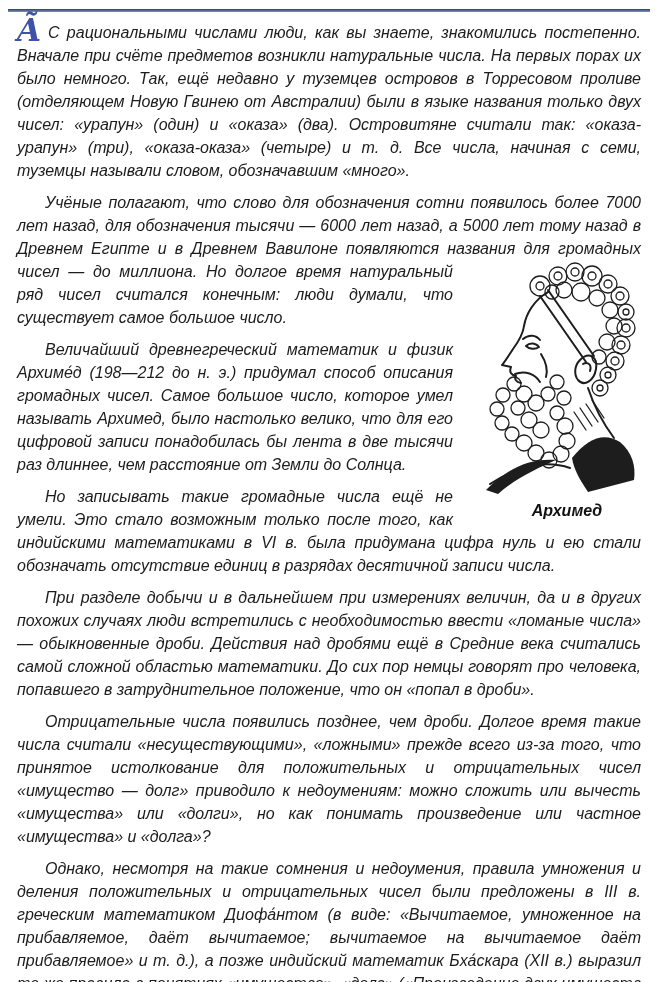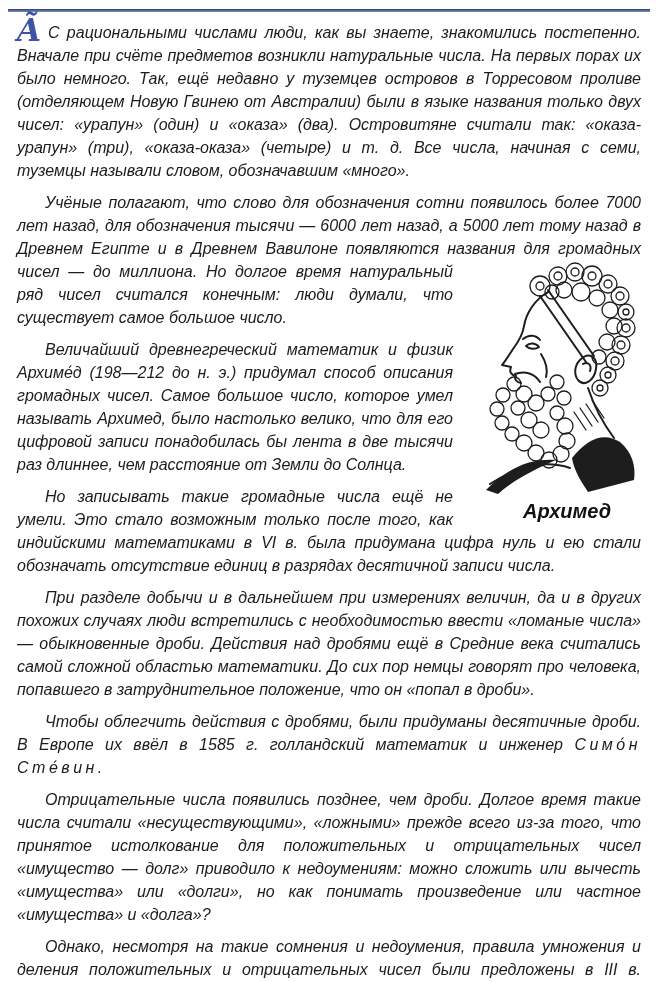--- a/index.html
+++ b/index.html
@@ -55,21 +55,21 @@
     display: block;
     width: 176px;
     margin: 2px 0 4px 12px;
     text-align: center;
   }
   .fig svg { display: block; margin: 0 auto; }
   .fig .fig-caption {
     display: block;
     font-weight: bold;
     font-style: italic;
-    font-size: 20px;
+    font-size: 16px;
     line-height: 18px;
     margin-top: 5px;
     color: #111;
   }
   .sketch { stroke: #1d1d1d; fill: none; stroke-width: 2; stroke-linecap: round; stroke-linejoin: round; }
   .sketch-thin { stroke: #1d1d1d; fill: none; stroke-width: 1.3; stroke-linecap: round; }
   .sketch-fill { fill: #1d1d1d; stroke: none; }
 </style>
 </head>
 <body>
@@ -175,20 +175,19 @@
         </svg>
         <span class="fig-caption">Архимед</span>
       </span><span>громадных чисел — до миллиона. Но долгое время натуральный ряд чисел считался конечным: люди думали, что существует самое большое число.</span></p>
 
     <p>Величайший древнегреческий математик и физик Архиме́д (198—212 до н. э.) придумал способ описания громадных чисел. Самое большое число, которое умел называть Архимед, было настолько велико, что для его цифровой записи понадобилась бы лента в две тысячи раз длиннее, чем расстояние от Земли до Солнца.</p>
 
     <p>Но записывать такие громадные числа ещё не умели. Это стало возможным только после того, как индийскими математиками в VI в. была придумана цифра нуль и ею стали обозначать отсутствие единиц в разрядах десятичной записи числа.</p>
 
     <p>При разделе добычи и в дальнейшем при измерениях величин, да и в других похожих случаях люди встретились с необходимостью ввести «ломаные числа» — обыкновенные дроби. Действия над дробями ещё в Средние века считались самой сложной областью математики. До сих пор немцы говорят про человека, попавшего в затруднительное положение, что он «попал в дроби».</p>
 
-    <p><span>Чтобы облегчить действия с дробями, были придуманы десятичные дроби. В Европе их ввёл в 1585 г. голландский математик и инженер </span><span class="sperr">Симо́н Сте́вин</span><span>.</span></p>
 
     <p>Отрицательные числа появились позднее, чем дроби. Долгое время такие числа считали «несуществующими», «ложными» прежде всего из-за того, что принятое истолкование для положительных и отрицательных чисел «имущество — долг» приводило к недоумениям: можно сложить или вычесть «имущества» или «долги», но как понимать произведение или частное «имущества» и «долга»?</p>
 
     <p>Однако, несмотря на такие сомнения и недоумения, правила умножения и деления положительных и отрицательных чисел были предложены в III в. греческим математиком Диофа́нтом (в виде: «Вычитаемое, умноженное на прибавляемое, даёт вычитаемое; вычитаемое на вычитаемое даёт прибавляемое» и т. д.), а позже индийский математик Бха́скара (XII в.) выразил те же правила в понятиях «имущество», «долг» («Произведение двух имуществ или двух долгов есть имущество; произведение имущества и долга есть долг». То же правило и при делении).</p>
 
   </div>
 </div>
 
 </body></html>

